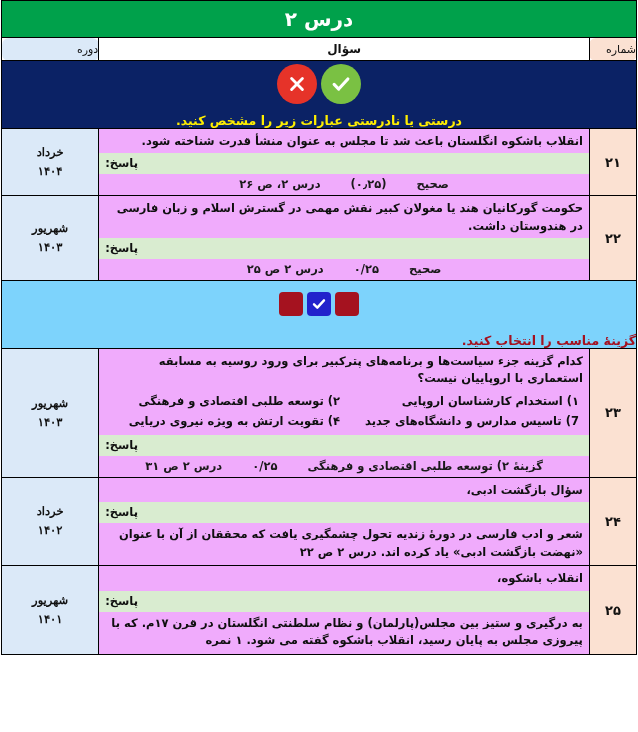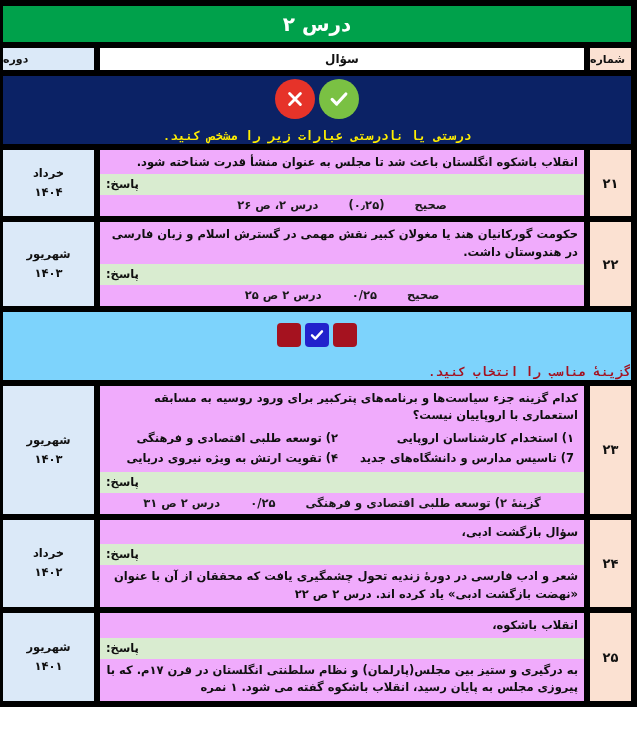--- a/index.html
+++ b/index.html
@@ -21,21 +21,21 @@
     position: relative;
     background: #ffffff;
   }
   table.exam {
     width: 636px;
     margin: 0 1px;
     border-collapse: collapse;
     table-layout: fixed;
   }
   table.exam td {
-    border: 6px solid #000000;
+    border: 1px solid #000000;
     padding: 0;
     vertical-align: middle;
   }
   
   col.c-num    { width: 47px; }
   col.c-body   { width: 490px; }
   col.c-period { width: 97px; }
 
   
   .lesson-title {
@@ -43,25 +43,26 @@
     color: #ffffff;
     font-size: 20px;
     font-weight: bold;
     text-align: center;
     height: 36px;
     letter-spacing: 0.5px;
   }
   
   .head-num, .head-period {
     background: #fbe1d2;
-    text-align: left;
+    text-align: right;
     font-size: 11px;
-    font-weight: bold;
+    font-weight: normal;
     height: 22px;
     color: #111;
+    border-radius: 7px;
   }
   .head-period { background: #dbe9f8; }
   .head-body {
     background: #ffffff;
     text-align: center;
     font-size: 12px;
     font-weight: bold;
     height: 22px;
     color: #111;
     margin-top: 7px;
@@ -79,21 +80,20 @@
     display: flex;
     justify-content: center;
     align-items: center;
     gap: 4px;
     height: 46px;
   }
   .banner-text {
     font-size: 12.5px;
     font-weight: bold;
     margin-top: 6px;
-    font-family: Liberation Mono, monospace;
   }
   .txt-yellow { color: #ffee00; }
   .txt-darkred { color: #a4111f; }
   .txt-darkred2 { color: #9e1020; }
 
   
   .circ {
     width: 40px; height: 40px;
     border-radius: 50%;
     display: inline-flex;
@@ -120,20 +120,21 @@
     font-weight: bold;
     color: #111;
   }
   .period-cell {
     background: #dbe9f8;
     text-align: center;
     font-size: 11.5px;
     font-weight: bold;
     color: #111;
     line-height: 1.65;
+    font-family: Liberation Serif, serif;
   }
   .body-cell {
     background: #f0abfc;
     padding: 0;
   }
   .q-stem {
     font-size: 11.5px;
     font-weight: bold;
     color: #0f0f0f;
     padding: 4px 6px 3px 6px;

